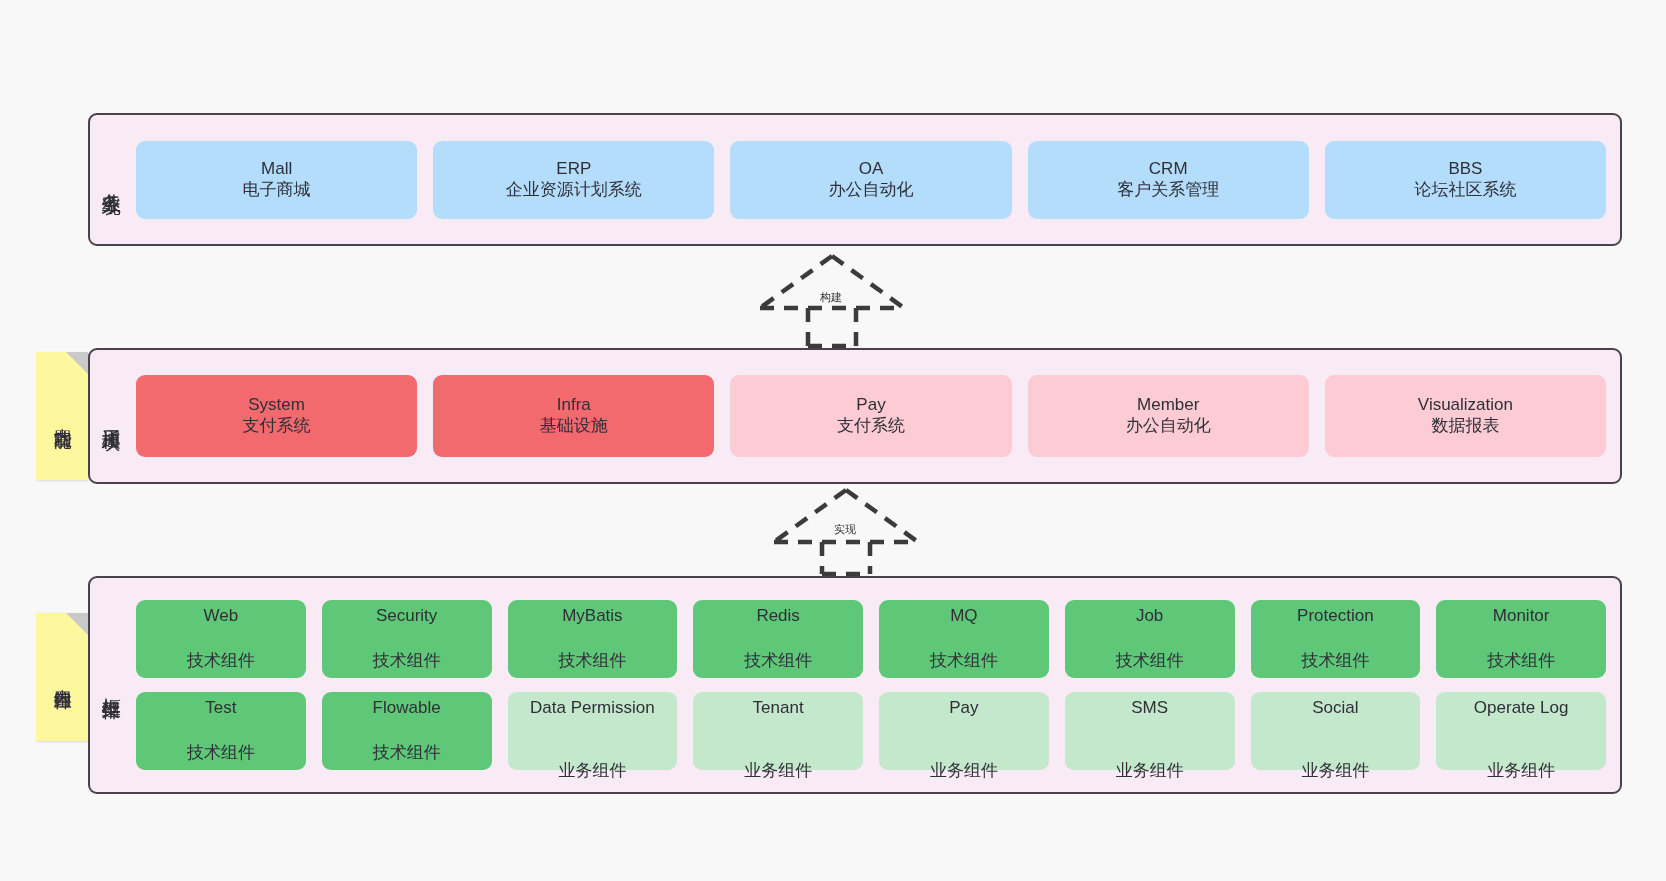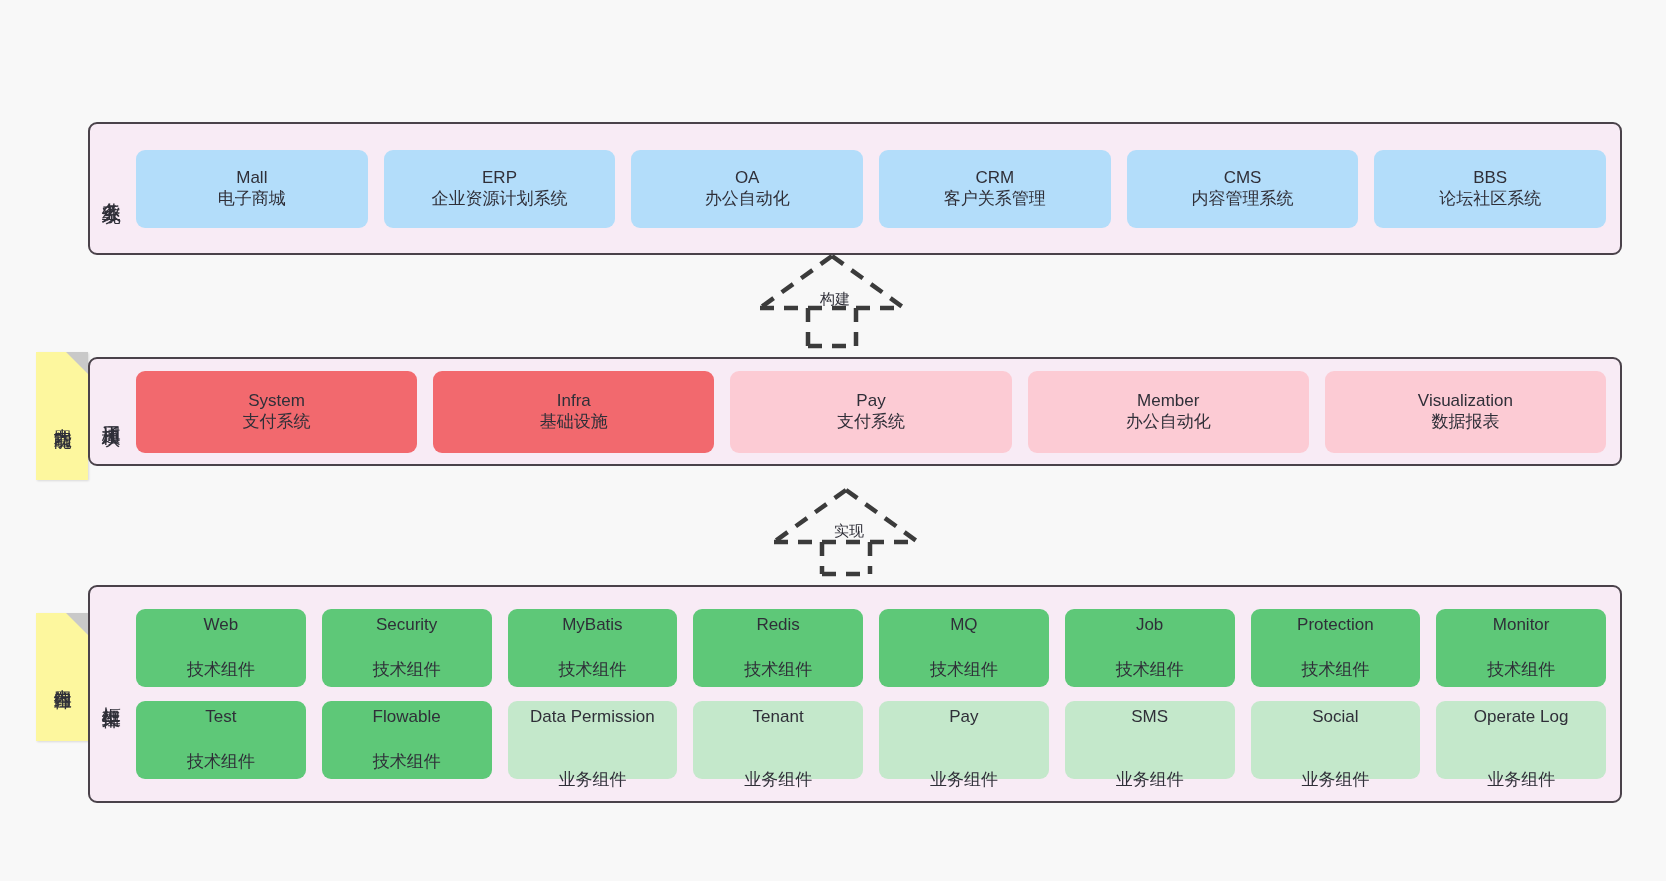--- a/index.html
+++ b/index.html
@@ -15,21 +15,20 @@
 
   
   .layer{
     position:absolute;
     background:#f8ebf5;
     border:2px solid #4a424a;
     border-radius:9px;
     box-sizing:border-box;
     display:flex;
     align-items:stretch;
-    margin-top:9px;
   }
   .layer-title{
     width:42px;
     flex:0 0 42px;
     display:flex;
     align-items:center;
     justify-content:center;
     font-size:19px;
     line-height:1.18;
     letter-spacing:1px;
@@ -71,31 +70,31 @@
 
   .blue{background:#b3ddfa;}
   .red-strong{background:#f2696e;}
   .red-soft{background:#fccbd4;}
   .green-strong{background:#5ec878;}
   .green-soft{background:#c4e8cb;gap:42px;}
 
   
   #layer-business{left:88px;top:113px;width:1534px;height:133px;}
   #layer-business .node{height:78px;}
-  #layer-common{left:88px;top:348px;width:1534px;height:109px;}
+  #layer-common{left:88px;top:348px;width:1534px;height:136px;}
   #layer-common .node{height:82px;}
   #layer-framework{left:88px;top:576px;width:1534px;height:218px;}
   #layer-framework .node{height:78px;justify-content:space-between;}
 
   
   .connector{position:absolute;}
   .connector svg{display:block;overflow:visible;}
   .conn-label{
     position:absolute;
-    font-size:15px;
+    font-size:11px;
     color:#2f2f38;
     background:transparent;
     white-space:nowrap;
   }
   #conn-build{left:752px;top:252px;width:160px;height:96px;}
   #conn-build .conn-label{left:68px;top:38px;}
   #conn-impl{left:766px;top:486px;width:160px;height:90px;}
   #conn-impl .conn-label{left:68px;top:36px;}
 
   
@@ -143,24 +142,20 @@
           <span class="n-en">ERP</span>
           <span class="n-cn">企业资源计划系统</span>
         </div>
         <div class="node blue">
           <span class="n-en">OA</span>
           <span class="n-cn">办公自动化</span>
         </div>
         <div class="node blue">
           <span class="n-en">CRM</span>
           <span class="n-cn">客户关系管理</span>
-        </div>
-        <div class="node blue">
-          <span class="n-en">CMS</span>
-          <span class="n-cn">内容管理系统</span>
         </div>
         <div class="node blue">
           <span class="n-en">BBS</span>
           <span class="n-cn">论坛社区系统</span>
         </div>
       </div>
     </div>
   </div>
 
   <div id="conn-build" class="connector">

